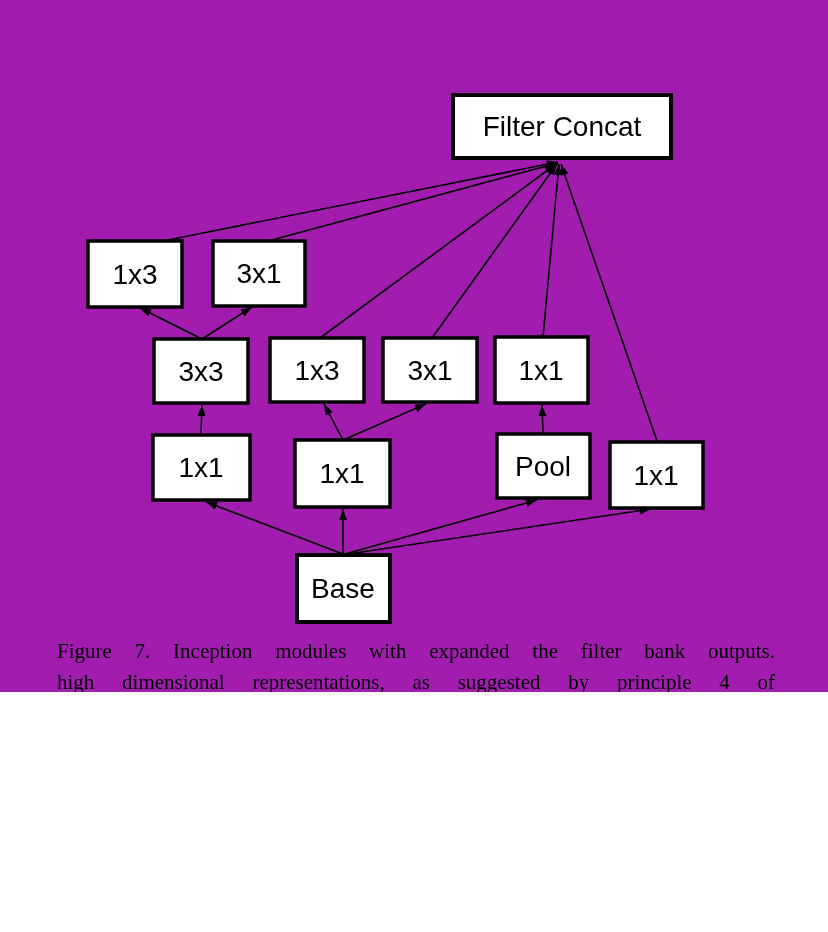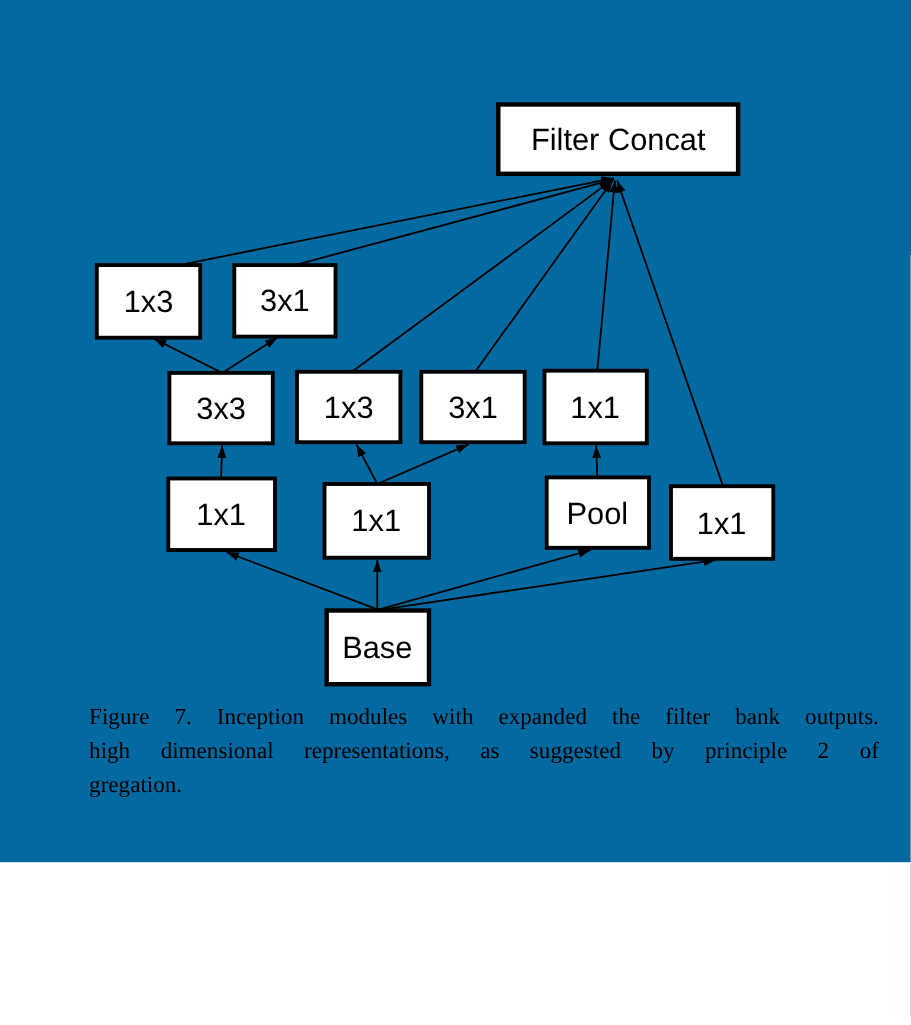--- a/index.html
+++ b/index.html
@@ -1,20 +1,20 @@
 <!DOCTYPE html>
 <html><head>
 <meta charset="utf-8">
 <style>
   html, body { margin: 0; padding: 0; background: #ffffff; }
   .page {
     position: relative;
     width: 828px;
-    height: 784px;
-    background: #0369a1;
+    height: 692px;
+    background: #a21caf;
     overflow: hidden;
   }
   .diagram-svg {
     position: absolute;
     left: 0;
     top: 0;
   }
   .diagram-svg text {
     font-family: "Liberation Sans", sans-serif;
     font-size: 28px;
@@ -34,21 +34,20 @@
   }
   .caption {
     position: absolute;
     left: 57px;
     top: 636px;
     width: 718px;
     color: #000000;
     font-family: "Liberation Serif", serif;
     font-size: 21px;
     line-height: 31px;
-    margin-left: 24px;
   }
   .cap-line {
     text-align: justify;
     text-align-last: justify;
   }
   .cap-line.last {
     text-align-last: left;
   }
 </style>
 </head>
@@ -103,17 +102,17 @@
     <text x="541" y="380">1x1</text>
     <text x="201" y="477">1x1</text>
     <text x="342" y="483">1x1</text>
     <text x="543" y="476">Pool</text>
     <text x="656" y="485">1x1</text>
     <text x="343" y="598">Base</text>
   </svg>
 
   <div class="caption">
     <div class="cap-line">Figure 7. Inception modules with expanded the filter bank outputs.</div>
-    <div class="cap-line">high dimensional representations, as suggested by principle 2 of</div>
+    <div class="cap-line">high dimensional representations, as suggested by principle 4 of</div>
     <div class="cap-line last">gregation.</div>
   </div>
 
 </div>
 
 </body></html>

